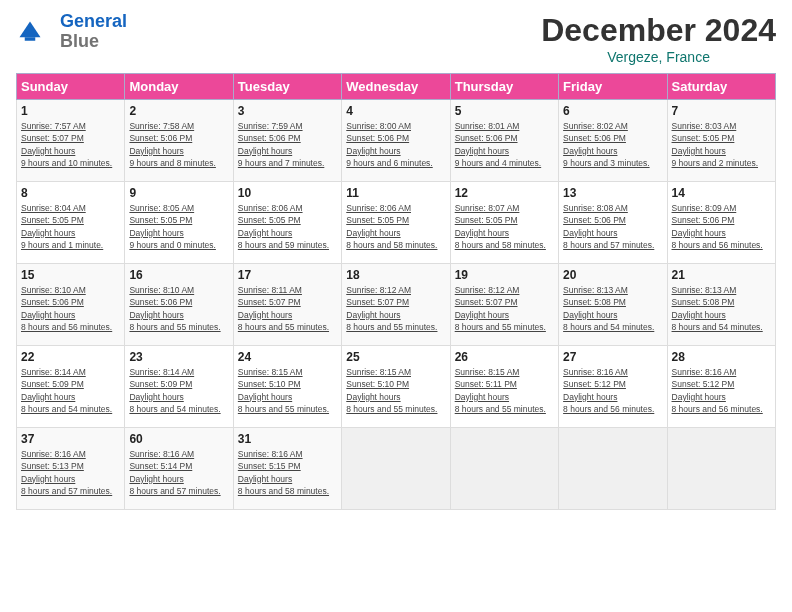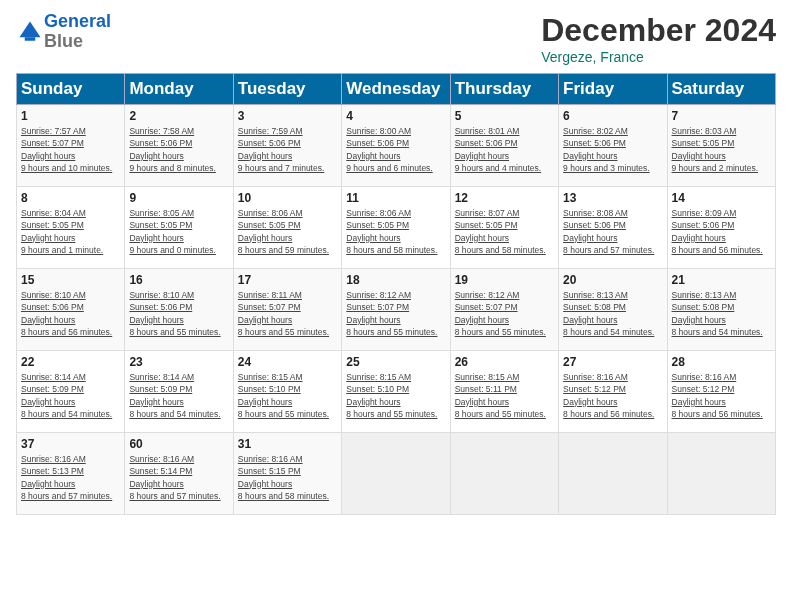--- a/index.html
+++ b/index.html
@@ -16,57 +16,57 @@
     }
     .header-row {
       display: flex;
       justify-content: space-between;
       align-items: flex-start;
       margin-bottom: 8px;
     }
     .logo {
       display: flex;
       align-items: center;
-      gap: 0;
+      gap: 16px;
     }
     .logo-text {
       font-size: 18px;
       font-weight: bold;
       color: #333;
       line-height: 1.1;
     }
     .logo-text span {
       color: #1565c0;
     }
     .logo-icon {
       width: 28px;
       height: 28px;
     }
     .title-block {
-      text-align: left;
+      text-align: center;
       margin-left: 16px;
     }
     .month-title {
       font-size: 32px;
       font-weight: bold;
       color: #333;
     }
     .subtitle {
       font-size: 14px;
       color: #0f766e;
     }
     table {
       width: 100%;
       border-collapse: collapse;
       table-layout: fixed;
     }
     thead tr th {
-      background-color: #0369a1;
+      background-color: #ec4899;
       color: #fff;
-      font-size: 17px;
+      font-size: 13px;
       font-weight: bold;
       padding: 5px 4px;
       text-align: left;
       border: 1px solid #aac;
     }
     tbody tr td {
       vertical-align: top;
       padding: 4px 4px;
       font-size: 9px;
       color: #333;

